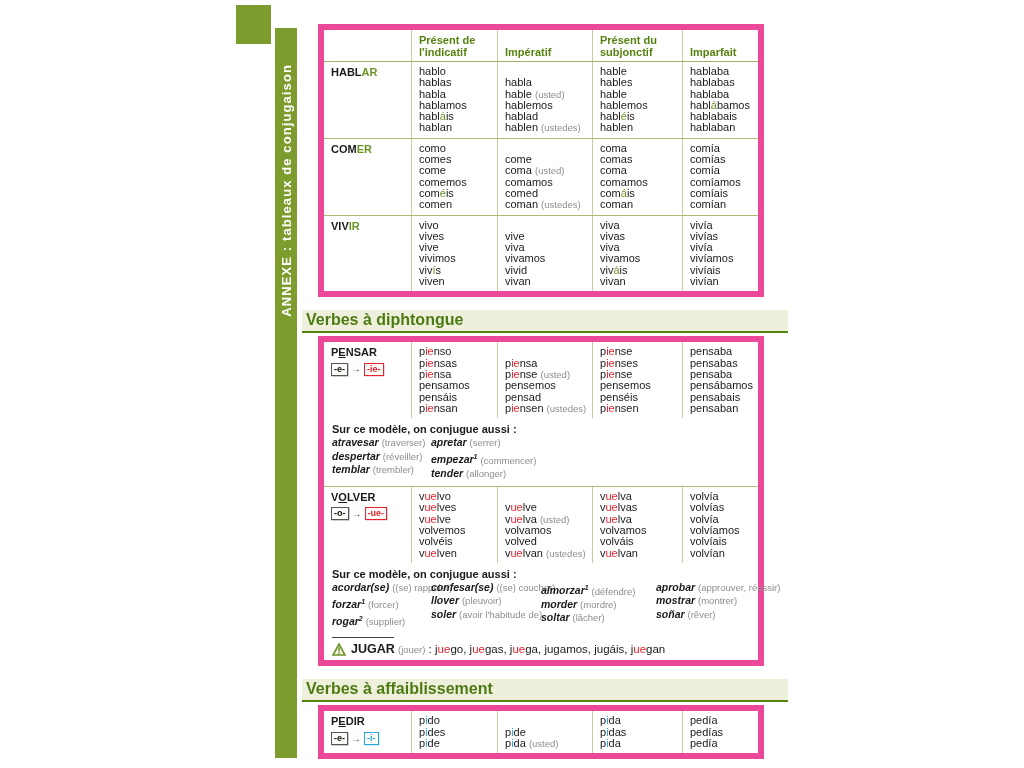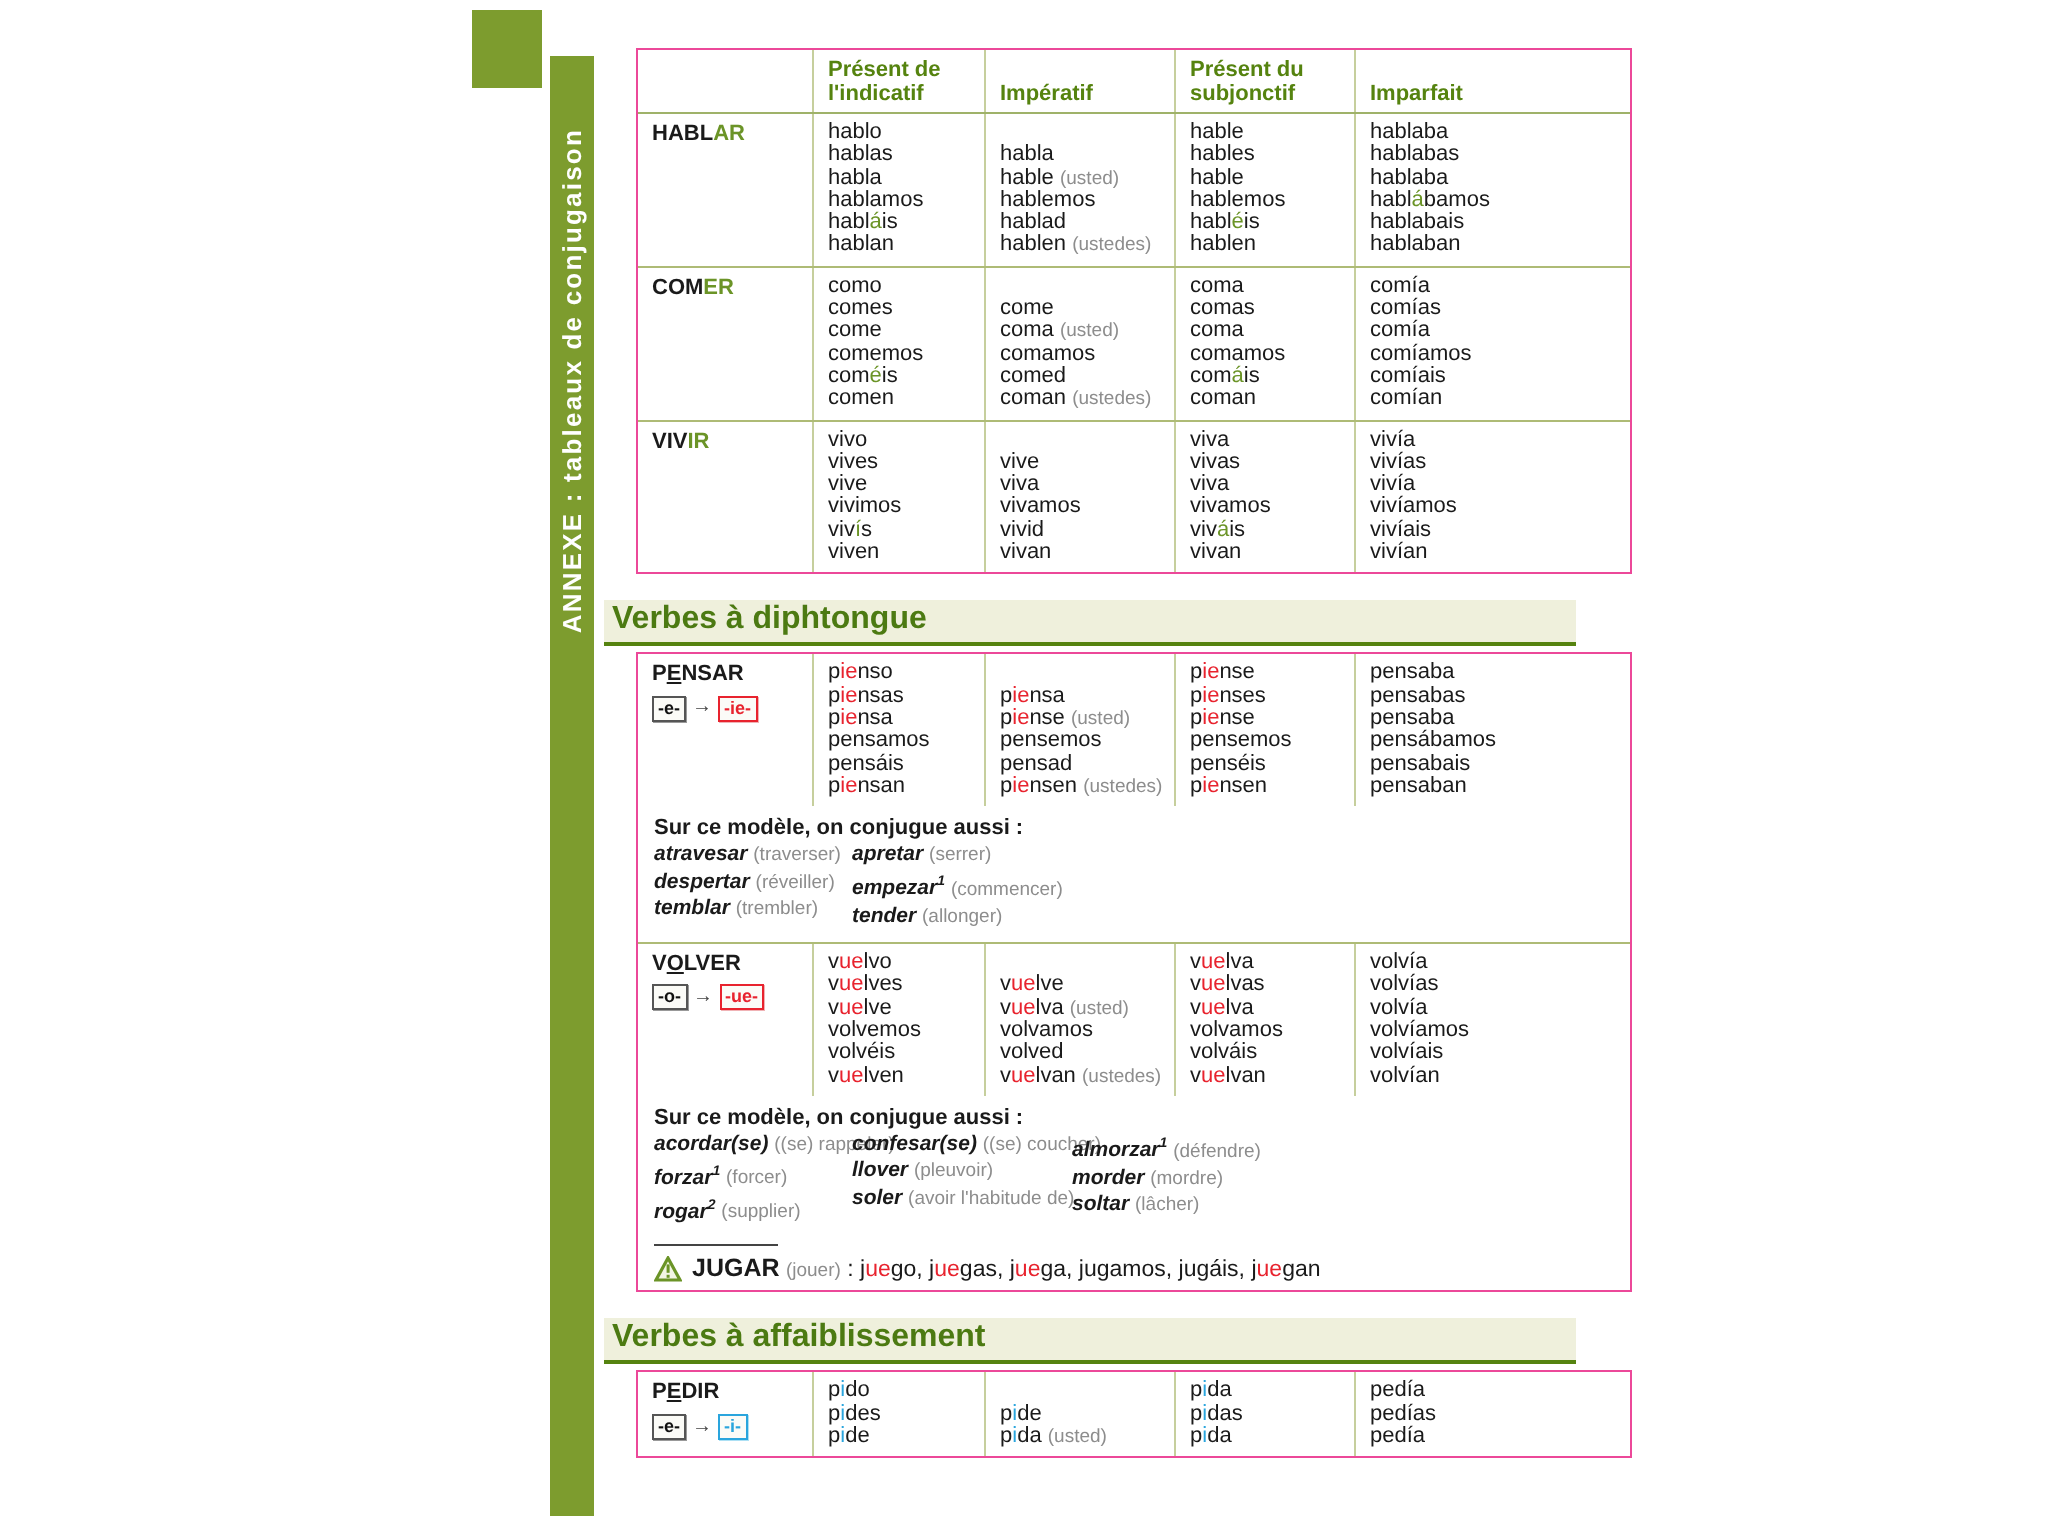--- a/index.html
+++ b/index.html
@@ -11,21 +11,21 @@
   .sidebar{position:absolute;left:275px;top:28px;width:22px;height:730px;background:#7d9c2e;}
   .vtext{
     position:absolute;top:36px;left:50%;
     transform:translateX(-50%) rotate(180deg);
     writing-mode:vertical-rl;white-space:nowrap;
     color:#fff;font-weight:bold;font-size:13px;letter-spacing:1.1px;
   }
   .content{position:absolute;left:302px;top:24px;width:486px;}
   .band{background:#eff0dc;border-bottom:2px solid #55830f;padding:1px 2px 2px 4px;margin-bottom:3px;}
   .stitle{color:#4c7a12;font-weight:bold;font-size:16px;}
-  .tbl{margin:0 0 13px 16px;width:498px;border:1px solid #ec4899;background:#fff;box-sizing:border-box;}
+  .tbl{margin:0 0 13px 16px;width:446px;border:6px solid #ec4899;background:#fff;box-sizing:border-box;}
   .grid{display:grid;grid-template-columns:87px 86px 95px 90px 110px;}
   .hdr{border-bottom:1px solid #9fb269;}
   .hdr .cell{
     color:#55830f;font-weight:bold;font-size:11px;line-height:12px;
     display:flex;align-items:flex-end;padding:4px 2px 3px 7px;min-height:23px;
   }
   .cell + .cell{border-left:1px solid #c6cf9d;}
   .vrow .cell{padding:4px 2px 4px 7px;font-size:11px;line-height:11.3px;}
   .vrow + .vrow, .model + .vrow{border-top:1px solid #aebb76;}
   .ln{white-space:nowrap;}
@@ -283,20 +283,25 @@
           <div class="mcol">
             <div class="mline"><span class="mv">confesar(se)</span> <span class="gl">((se) coucher)</span></div>
             <div class="mline"><span class="mv">llover</span> <span class="gl">(pleuvoir)</span></div>
             <div class="mline"><span class="mv">soler</span> <span class="gl">(avoir l'habitude de)</span></div>
           </div>
           <div class="mcol">
             <div class="mline"><span class="mv">almorzar<sup>1</sup></span> <span class="gl">(défendre)</span></div>
             <div class="mline"><span class="mv">morder</span> <span class="gl">(mordre)</span></div>
             <div class="mline"><span class="mv">soltar</span> <span class="gl">(lâcher)</span></div>
           </div>
+          <div class="mcol">
+            <div class="mline"><span class="mv">aprobar</span> <span class="gl">(approuver, réussir)</span></div>
+            <div class="mline"><span class="mv">mostrar</span> <span class="gl">(montrer)</span></div>
+            <div class="mline"><span class="mv">soñar</span> <span class="gl">(rêver)</span></div>
+          </div>
         </div>
       </div>
       <div class="frule"></div>
       <div class="jugar">
         <svg class="wicon" width="14" height="13" viewBox="0 0 14 13">
           <polygon points="7,1 13,12 1,12" fill="#f2f5e3" stroke="#6b9427" stroke-width="1.6"></polygon>
           <rect x="6.3" y="4.2" width="1.5" height="4.2" fill="#6b9427"></rect>
           <rect x="6.3" y="9.4" width="1.5" height="1.5" fill="#6b9427"></rect>
         </svg>
         <span><span class="jname">JUGAR</span> <span class="gl">(jouer)</span> : <span>j<span class="hl red">ue</span>go, j<span class="hl red">ue</span>gas, j<span class="hl red">ue</span>ga, jugamos, jugáis, j<span class="hl red">ue</span>gan</span></span>

